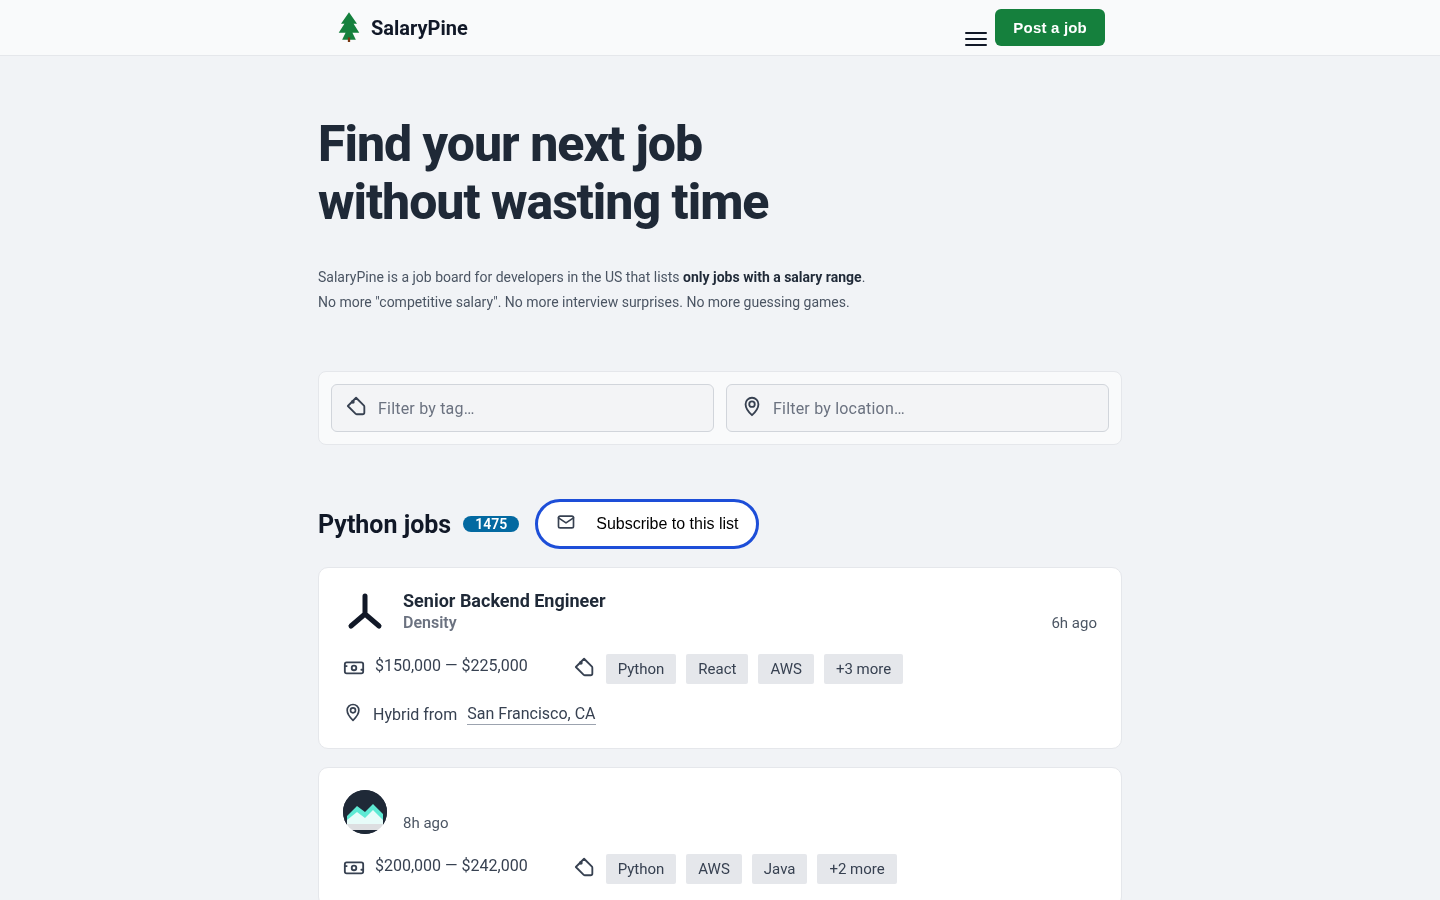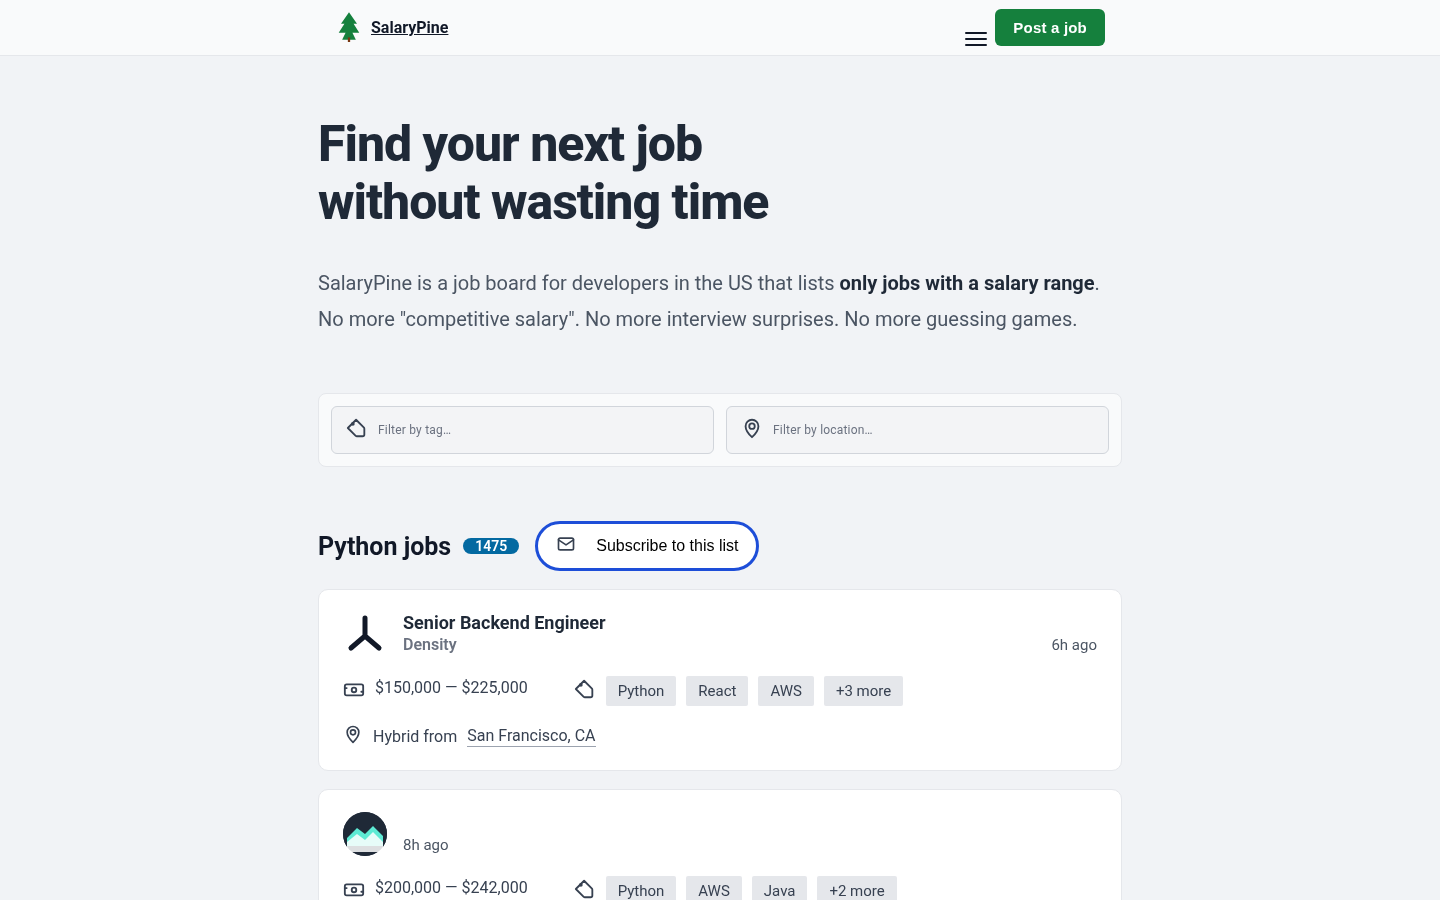--- a/index.html
+++ b/index.html
@@ -26,24 +26,23 @@
     display: flex;
     align-items: center;
     justify-content: space-between;
   }
   .brand {
     display: flex;
     align-items: center;
     gap: 8px;
   }
   .brand-name {
-    font-size: 16px;
+    font-size: 20px;
     font-weight: 700;
     color: #111827;
-    text-decoration: underline;
   }
   .header-right {
     display: flex;
     align-items: flex-end;
     gap: 8px;
   }
   .hamburger {
     display: flex;
     flex-direction: column;
     gap: 4px;
@@ -77,21 +76,21 @@
   .hero-title {
     font-size: 50px;
     line-height: 1.15;
     font-weight: 800;
     color: #1f2937;
     letter-spacing: -1px;
   }
   .hero-desc {
     margin-top: 34px;
     color: #4b5563;
-    font-size: 20px;
+    font-size: 14px;
     line-height: 1.8;
   }
   .hero-desc b { color: #1f2937; font-weight: 700; }
 
   
   .filter-panel {
     margin-top: 56px;
     background: #f9fafb;
     border: 1px solid #e5e7eb;
     border-radius: 8px;
@@ -106,21 +105,21 @@
     gap: 10px;
     border: 1px solid #d1d5db;
     background: #f3f4f6;
     border-radius: 6px;
     padding: 10px 14px;
   }
   .filter-input input {
     border: none;
     background: transparent;
     outline: none;
-    font-size: 12px;
+    font-size: 16px;
     font-family: inherit;
     color: #374151;
     width: 100%;
     letter-spacing: 0.2px;
   }
   .filter-input input::placeholder { color: #6b7280; }
   .filter-input svg { flex-shrink: 0; }
 
   
   .list-header {

